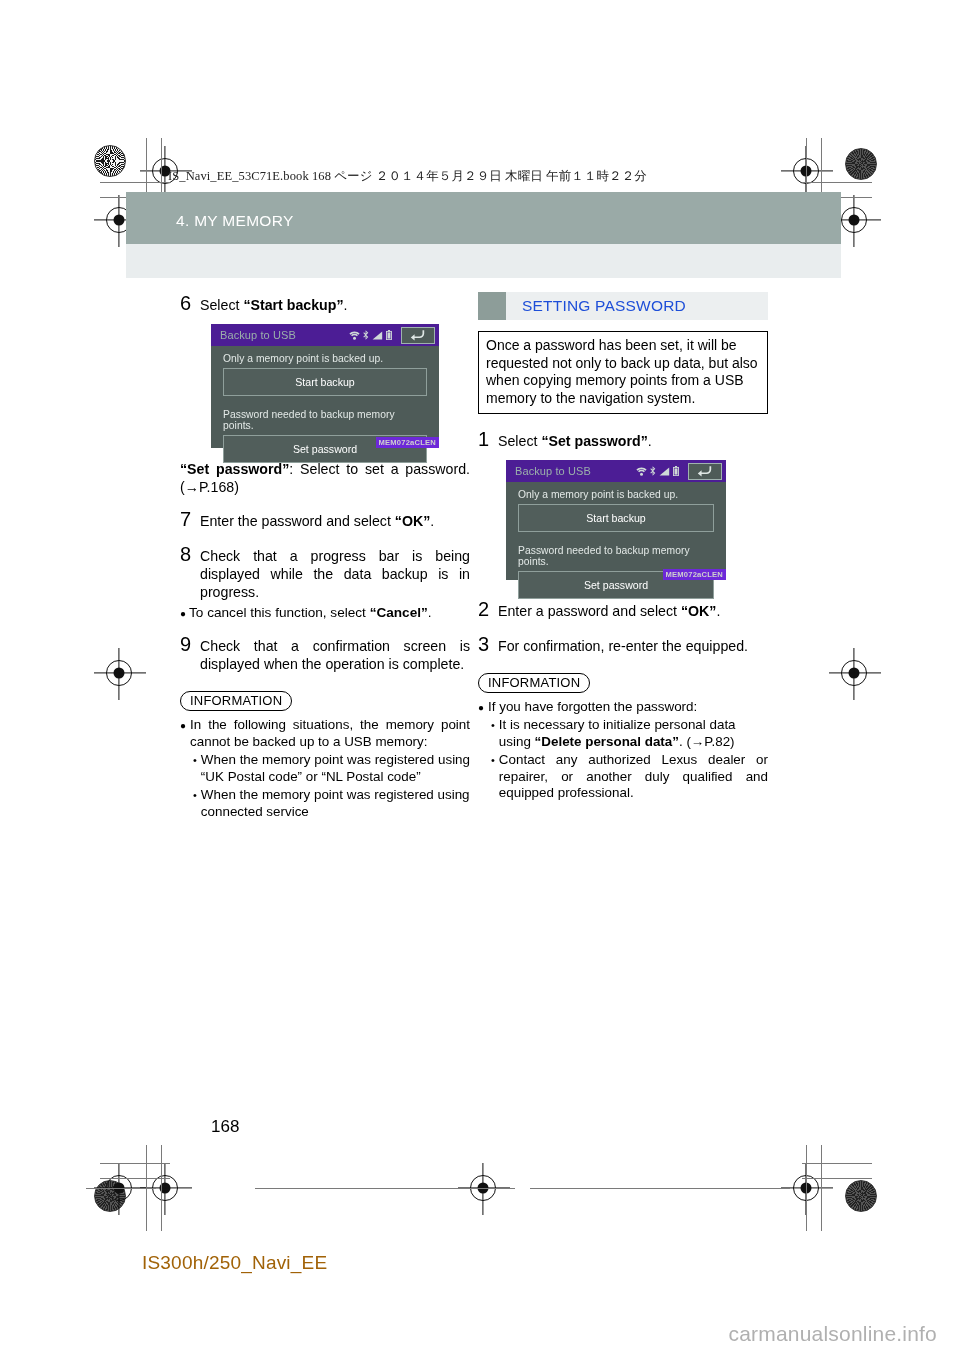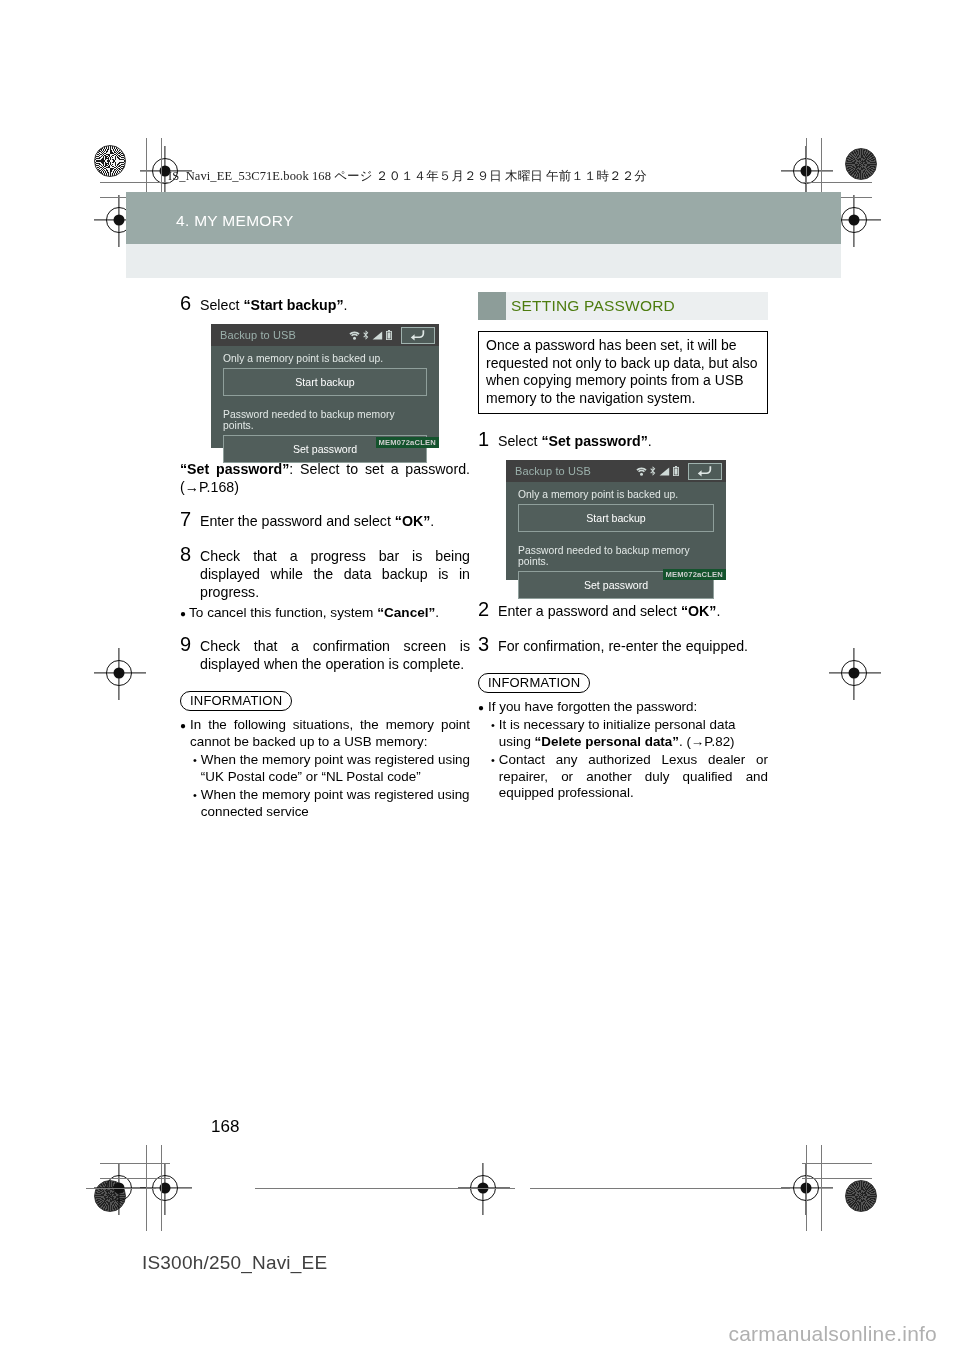--- a/index.html
+++ b/index.html
@@ -165,21 +165,21 @@
     position: relative;
     background: #4e5b58;
     margin: 9px auto 4px auto;
   }
   .nav-screen.left  { width: 228px; height: 124px; margin-left: 31px; }
   .nav-screen.right { width: 220px; height: 120px; margin-left: 28px; }
 
   .nav-titlebar {
     position: relative;
     height: 22px;
-    background: #404040;
+    background: #4c1d95;
     display: flex;
     align-items: center;
     padding: 0 4px 0 9px;
   }
   .nav-title {
     color: #9bb0ab;
     font-size: 11px;
     letter-spacing: .1px;
   }
   .nav-status {
@@ -214,21 +214,21 @@
     justify-content: center;
     color: #ffffff;
     font-size: 10.6px;
     background: #515e5b;
   }
   .nav-spacer { height: 13px; }
 
   .mem-code {
     position: absolute;
     right: 0; bottom: 0;
-    background: #14532d;
+    background: #6d28d9;
     color: #cfcfcf;
     font-size: 7.6px;
     font-family: "Liberation Sans", sans-serif;
     letter-spacing: .2px;
     padding: 1px 3px;
     font-weight: 700;
     margin-top: 20px;
   }
 
   
@@ -237,24 +237,24 @@
     align-items: stretch;
     height: 28px;
     background: #eceff0;
     margin-bottom: 11px;
   }
   .sec-swatch { width: 28px; background: #8d9d99; }
   .sec-title {
     flex: 1;
     display: flex;
     align-items: center;
-    padding-left: 5px;
+    padding-left: 16px;
     font-size: 15.5px;
     letter-spacing: .2px;
-    color: #4d7c0f;
+    color: #1d4ed8;
   }
 
   
   .note-box {
     border: 1.6px solid #000;
     padding: 5px 7px 6px 7px;
     font-size: 14px;
     line-height: 1.25;
     color: #000;
     margin-bottom: 14px;
@@ -303,21 +303,21 @@
     top: 1117px;
     font-size: 17px;
     color: #000;
     margin-left: 28px;
   }
   .doc-id {
     position: absolute;
     left: 142px;
     top: 1252px;
     font-size: 19px;
-    color: #404040;
+    color: #a16207;
     letter-spacing: .2px;
   }
   .watermark {
     position: absolute;
     right: 23px;
     bottom: 12px;
     font-size: 21px;
     color: #b0b0b0;
     letter-spacing: .2px;
   }
@@ -443,21 +443,21 @@
 
   <div class="gap-s"></div>
 
   <div class="step">
     <span class="step-num">8</span>
     <span class="step-text">Check that a progress bar is being displayed while the data backup is in progress.</span>
   </div>
 
   <div class="bullet-line">
     <span class="bullet-dot">●</span>
-    <span><span>To cancel this function, system </span><b>“Cancel”</b><span>.</span></span>
+    <span><span>To cancel this function, select </span><b>“Cancel”</b><span>.</span></span>
   </div>
 
   <div class="gap-s"></div>
 
   <div class="step">
     <span class="step-num">9</span>
     <span class="step-text">Check that a confirmation screen is displayed when the operation is complete.</span>
   </div>
 
   <div class="gap-m"></div>

